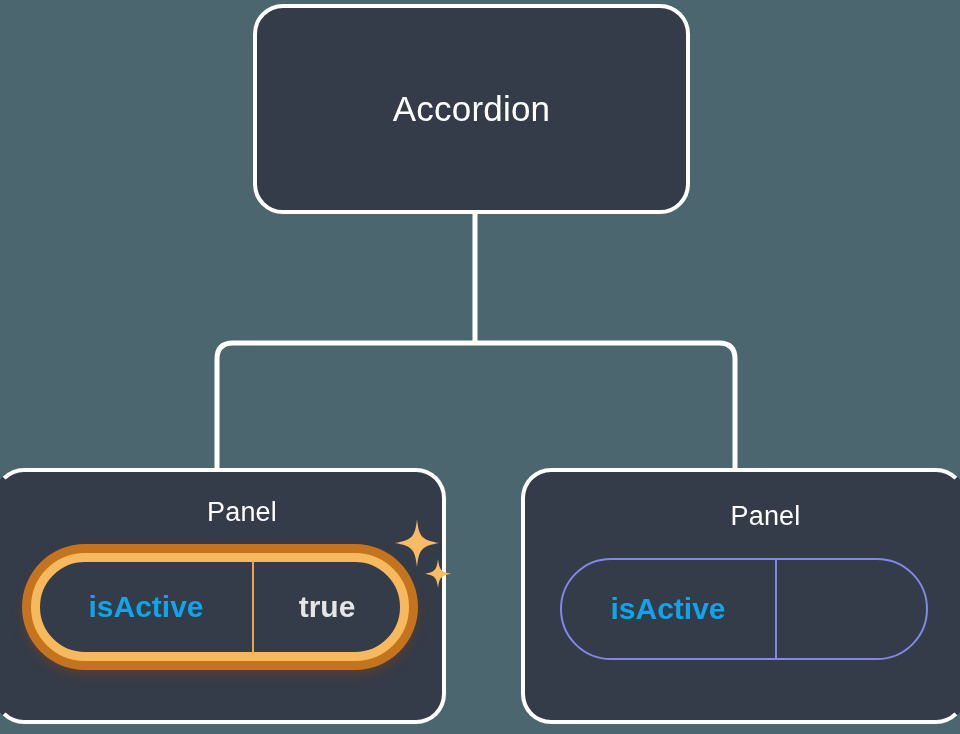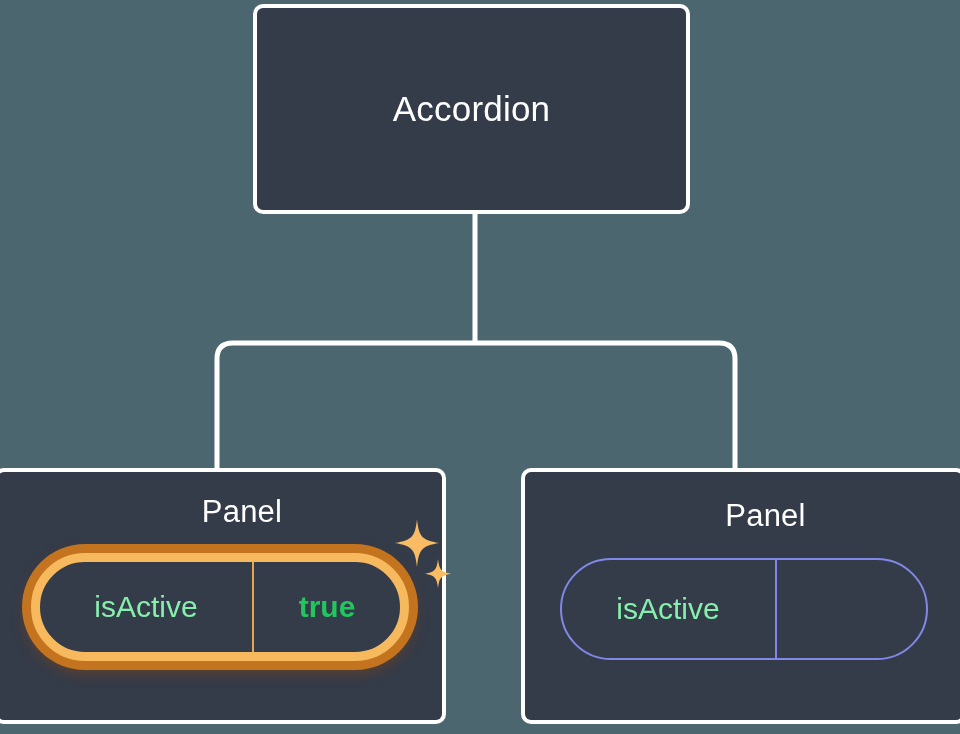--- a/index.html
+++ b/index.html
@@ -28,21 +28,21 @@
     width: 960px;
     height: 734px;
     pointer-events: none;
   }
 
   
   .node {
     position: absolute;
     background: #343b49;
     border: 4px solid #ffffff;
-    border-radius: 10px;
+    border-radius: 30px;
     box-sizing: border-box;
   }
 
   .node-title {
     color: #ffffff;
     text-align: center;
     font-weight: 400;
     letter-spacing: 0.2px;
     white-space: nowrap;
   }
@@ -74,21 +74,21 @@
     left: -6px;
     width: 452px;
     border-left-color: transparent;
   }
   #panel-right {
     left: 521px;
     width: 445px;
     border-right-color: transparent;
   }
   .panel-node .node-title {
-    font-size: 31px;
+    font-size: 27px;
     line-height: 36px;
     margin-left: 44px;
   }
   #panel-right .node-title {
     margin-top: 4px;
   }
 
   
   .pill-wrap {
     position: relative;
@@ -104,23 +104,24 @@
     border-radius: 999px;
     box-sizing: border-box;
     overflow: hidden;
   }
 
   .pill-cell {
     display: flex;
     align-items: center;
     justify-content: center;
     font-size: 30px;
-    color: #86efac;
+    color: #0ea5e9;
     white-space: nowrap;
     box-sizing: border-box;
+    font-weight: bold;
   }
 
   
   .pill.plain {
     border: 2px solid #8288e8;
     height: 102px;
     width: 368px;
   }
   .pill.plain .pill-cell.key {
     width: 215px;
@@ -141,21 +142,21 @@
       0 0 0 9px #c4741e,
       0 6px 14px 6px rgba(150, 74, 10, 0.45);
   }
   .pill.highlight .pill-cell.key {
     width: 214px;
     border-right: 2px solid #e8a44f;
   }
   .pill.highlight .pill-cell.val {
     width: 146px;
     font-weight: bold;
-    color: #22c55e;
+    color: #e5e5e5;
   }
 
   
   .sparkles {
     position: absolute;
     right: -48px;
     top: -38px;
     width: 70px;
     height: 78px;
     pointer-events: none;

